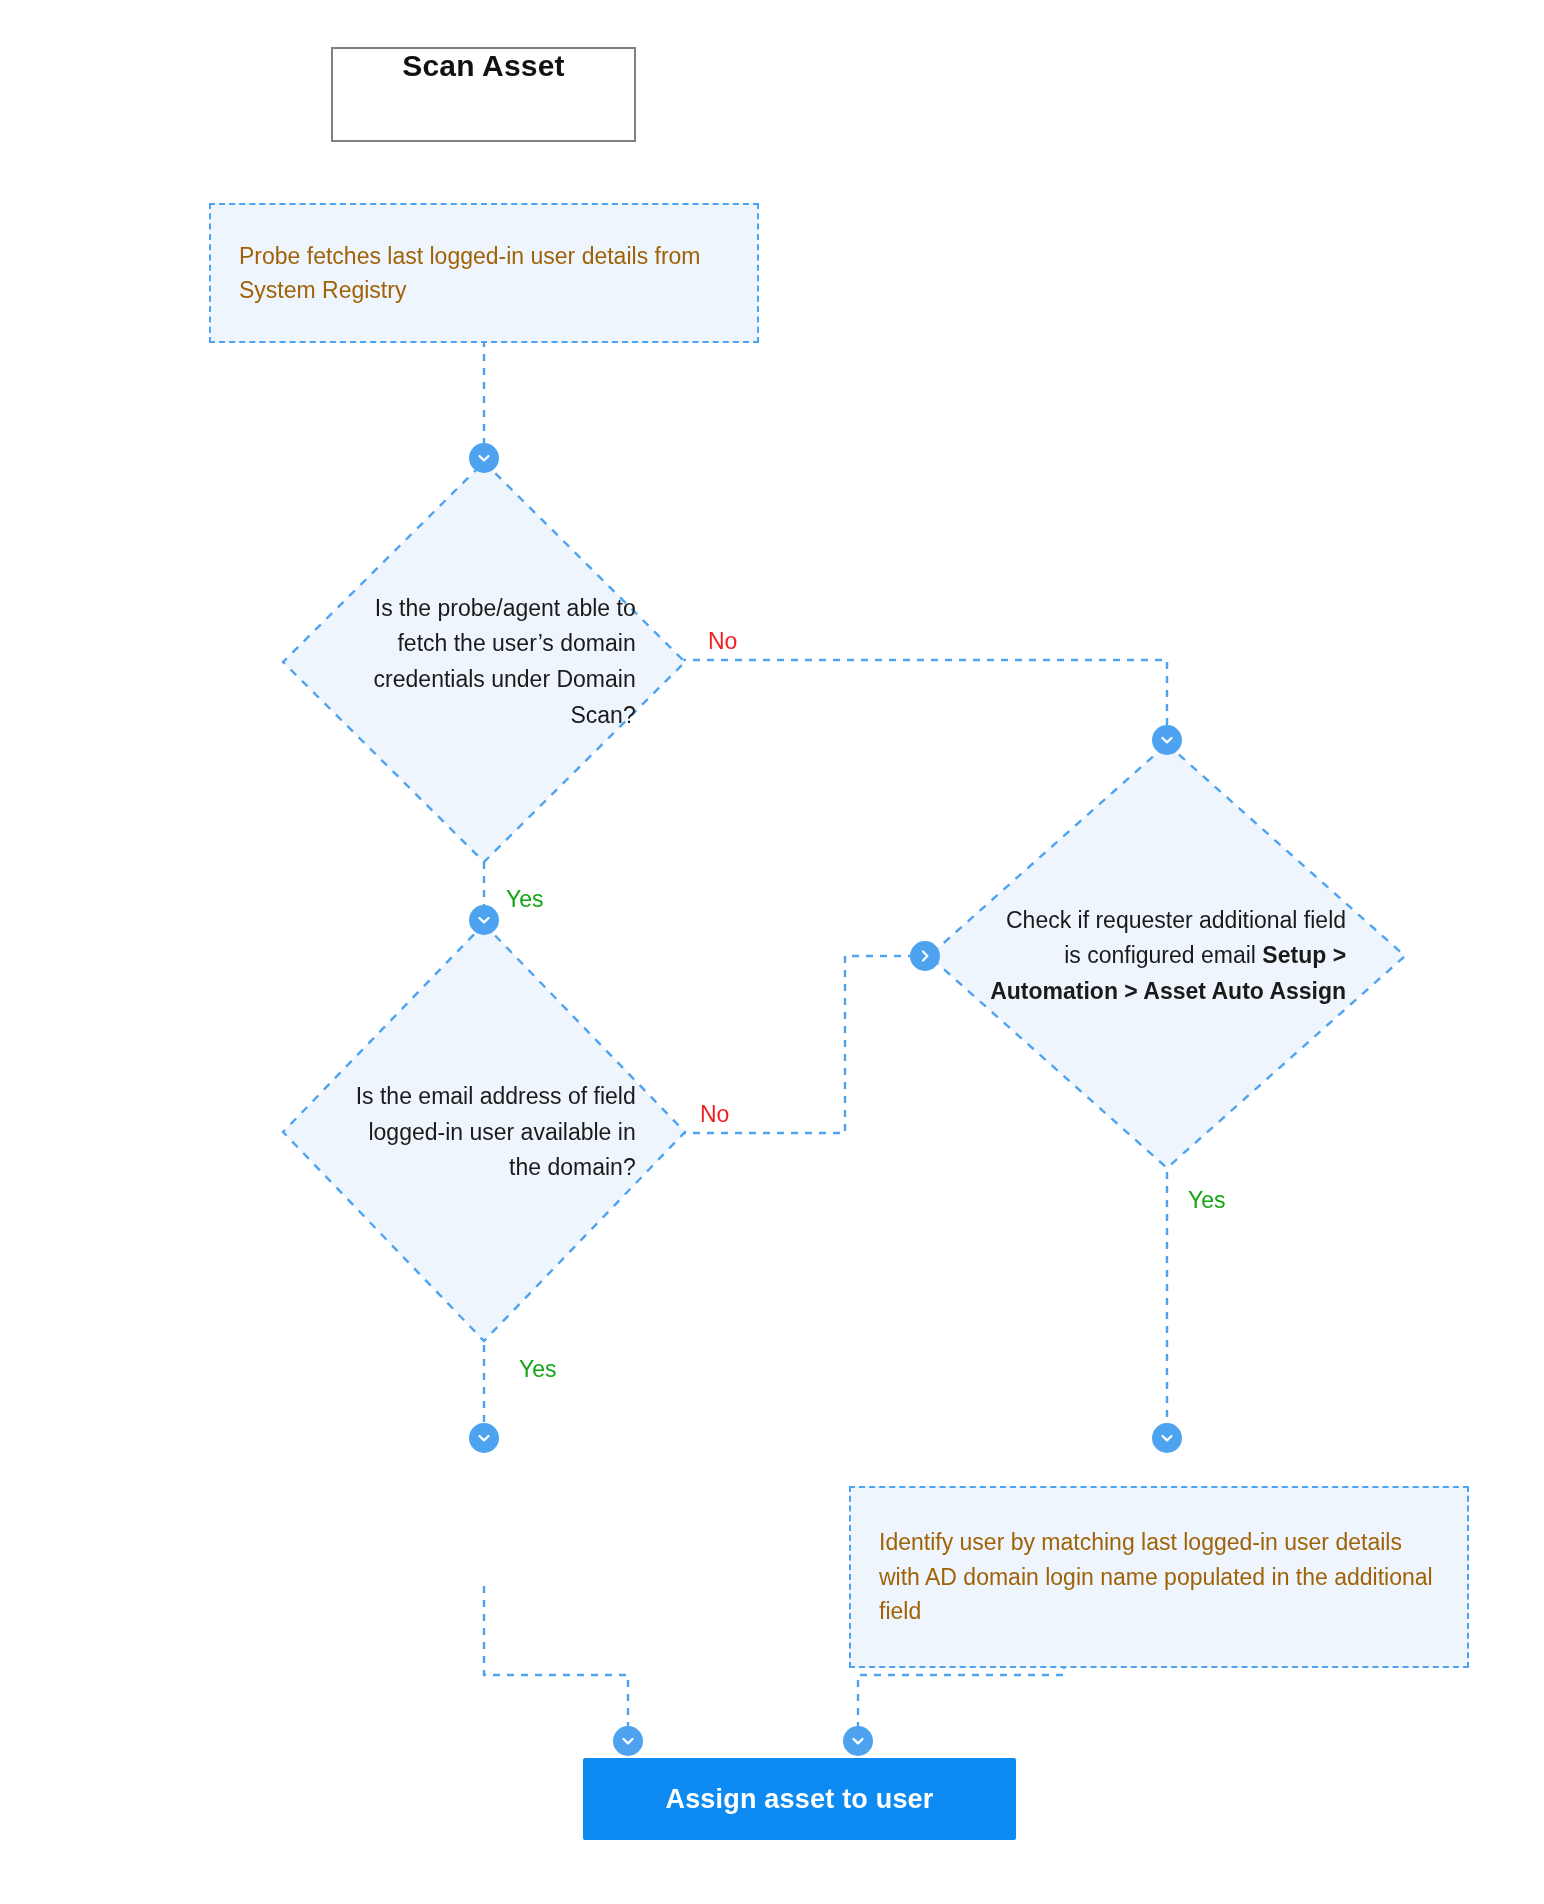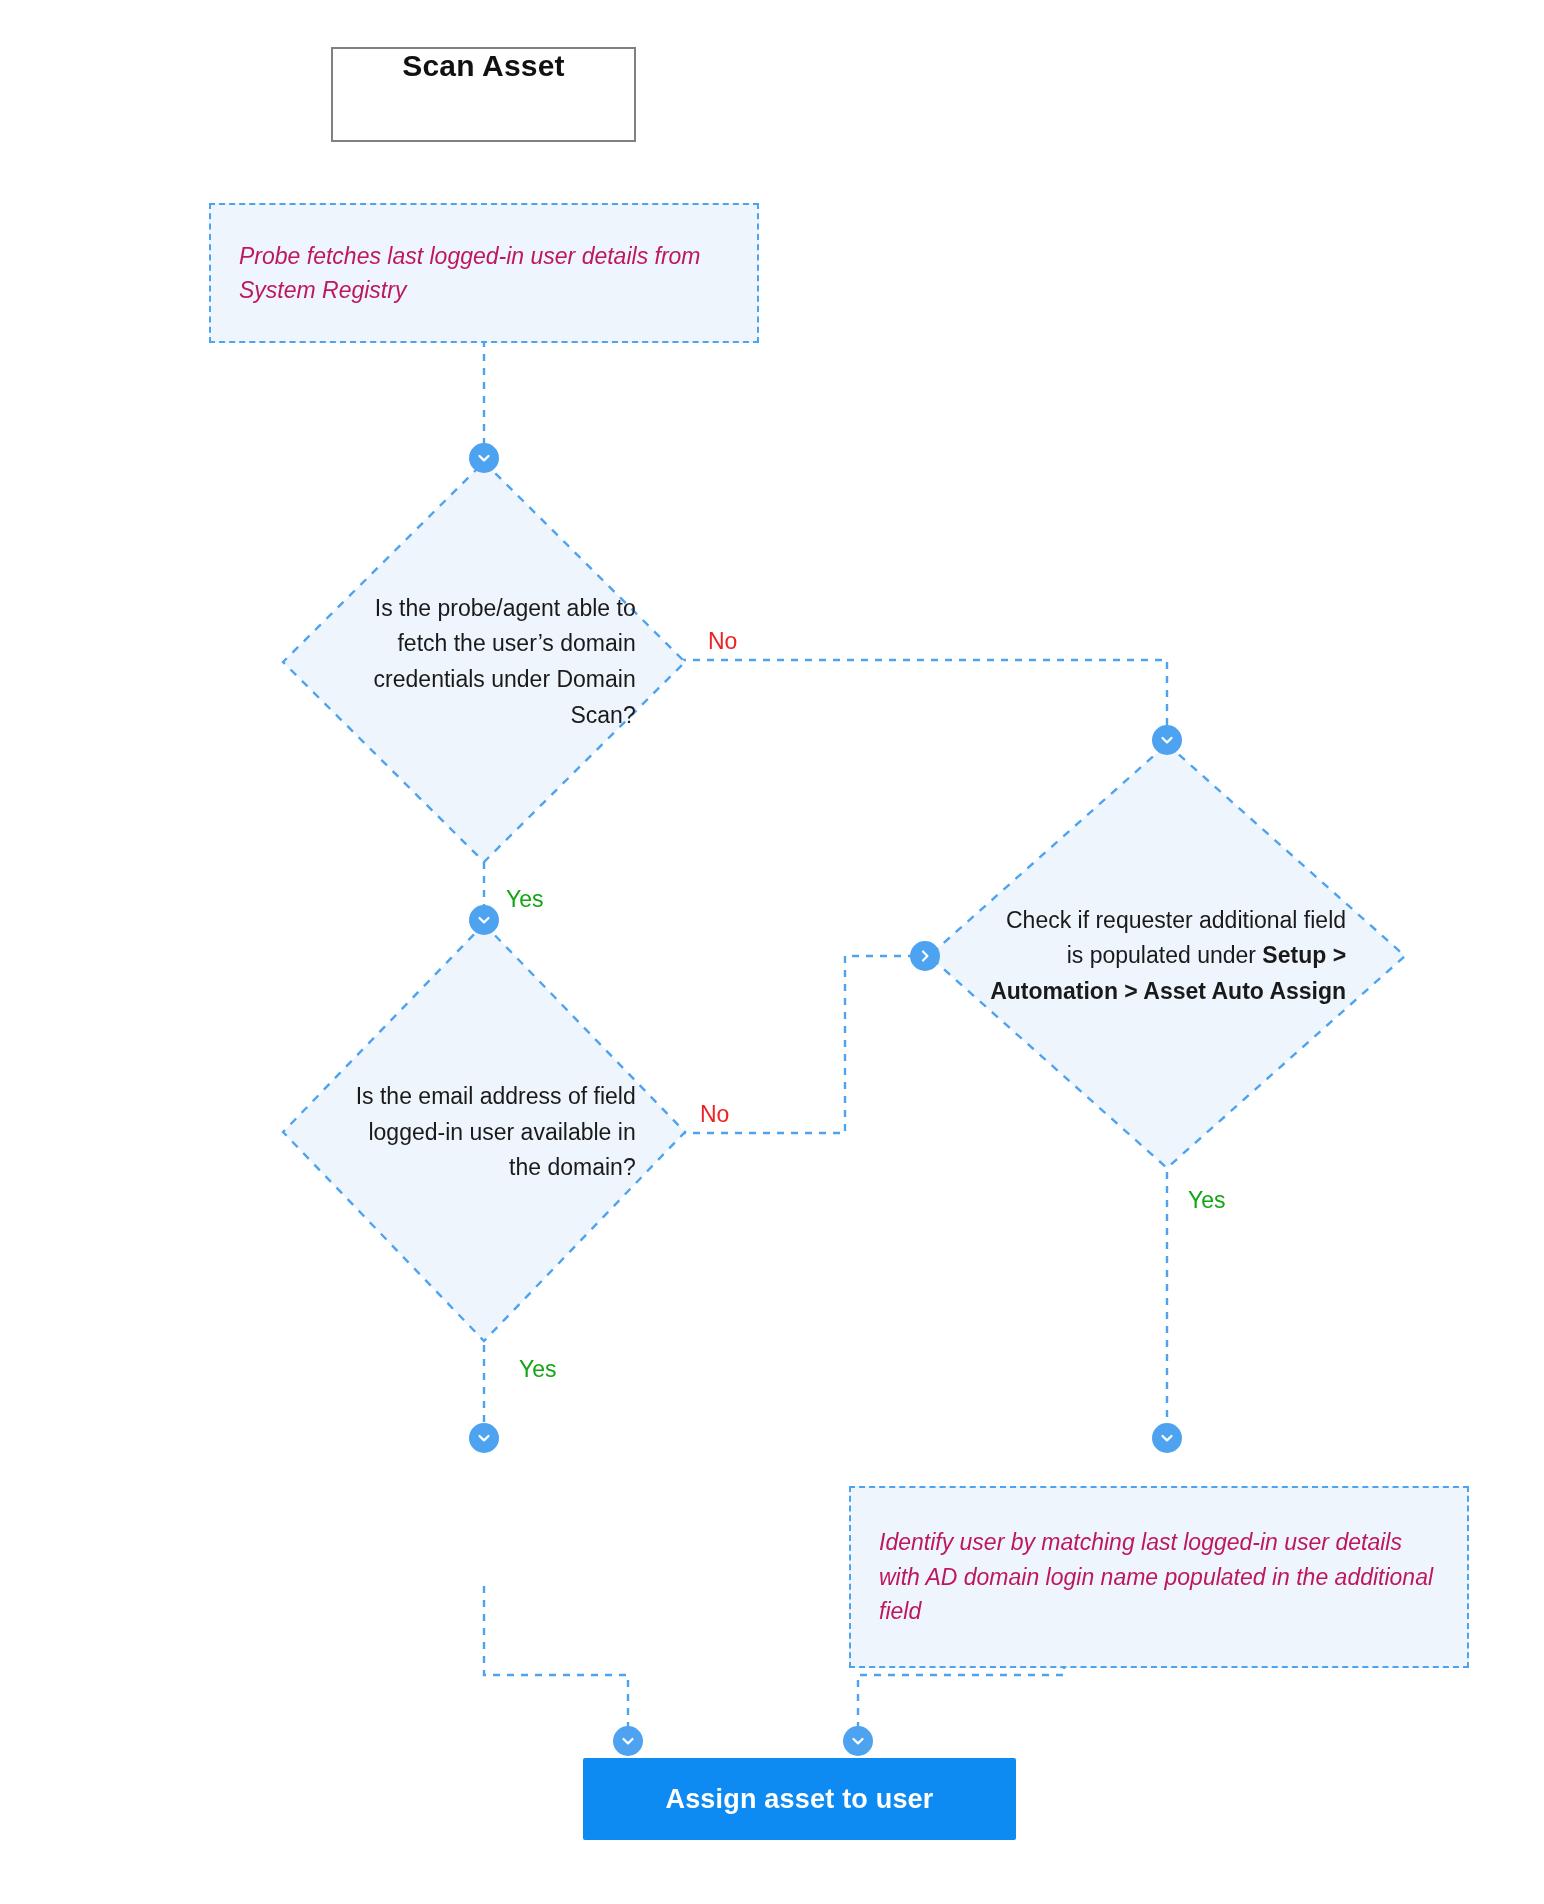--- a/index.html
+++ b/index.html
@@ -34,23 +34,22 @@
     color: #111111;
     letter-spacing: 0.2px;
   }
   .process-box {
     border: 2px dashed #4da3f0;
     background: #eef5fd;
     display: flex;
     align-items: center;
     font-size: 23px;
     line-height: 1.5;
-    color: #be185d;
+    color: #a16207;
     padding: 4px 28px;
-    font-style: italic;
   }
   .decision {
     position: absolute;
   }
   .decision .diamond-bg {
     position: absolute;
     inset: 0;
   }
   .decision .dtext {
     position: absolute;
@@ -152,21 +151,21 @@
     <div class="dtext">
       <span>Is the probe/agent able to fetch the user’s domain credentials under Domain Scan?</span>
     </div>
   </div>
 
   <div class="decision" style="left:925px; top:740px; width:484px; height:432px;">
     <svg class="diamond-bg" viewBox="0 0 484 432" preserveAspectRatio="none">
       <polygon points="242,4 480,216 242,428 4,216" fill="#eef5fd" stroke="#4da3f0" stroke-width="2.4" stroke-dasharray="8 8"></polygon>
     </svg>
     <div class="dtext">
-      <span><span>Check if requester additional field is populated under </span><span class="bold">Setup &gt; Automation &gt; Asset Auto Assign</span></span>
+      <span><span>Check if requester additional field is configured email </span><span class="bold">Setup &gt; Automation &gt; Asset Auto Assign</span></span>
     </div>
   </div>
 
   <div class="decision" style="left:279px; top:920px; width:410px; height:425px;">
     <svg class="diamond-bg" viewBox="0 0 410 425" preserveAspectRatio="none">
       <polygon points="205,4 406,212 205,421 4,212" fill="#eef5fd" stroke="#4da3f0" stroke-width="2.4" stroke-dasharray="8 8"></polygon>
     </svg>
     <div class="dtext">
       <span>Is the email address of field logged-in user available in the domain?</span>
     </div>

